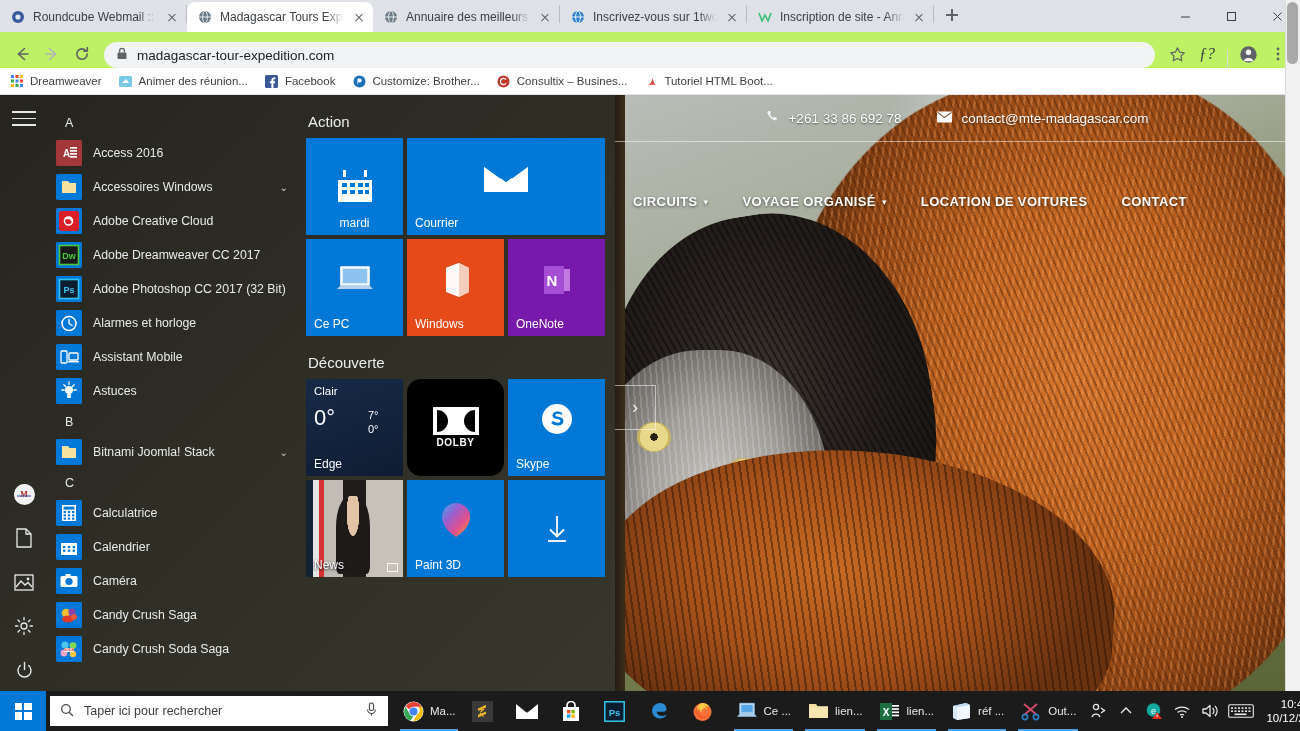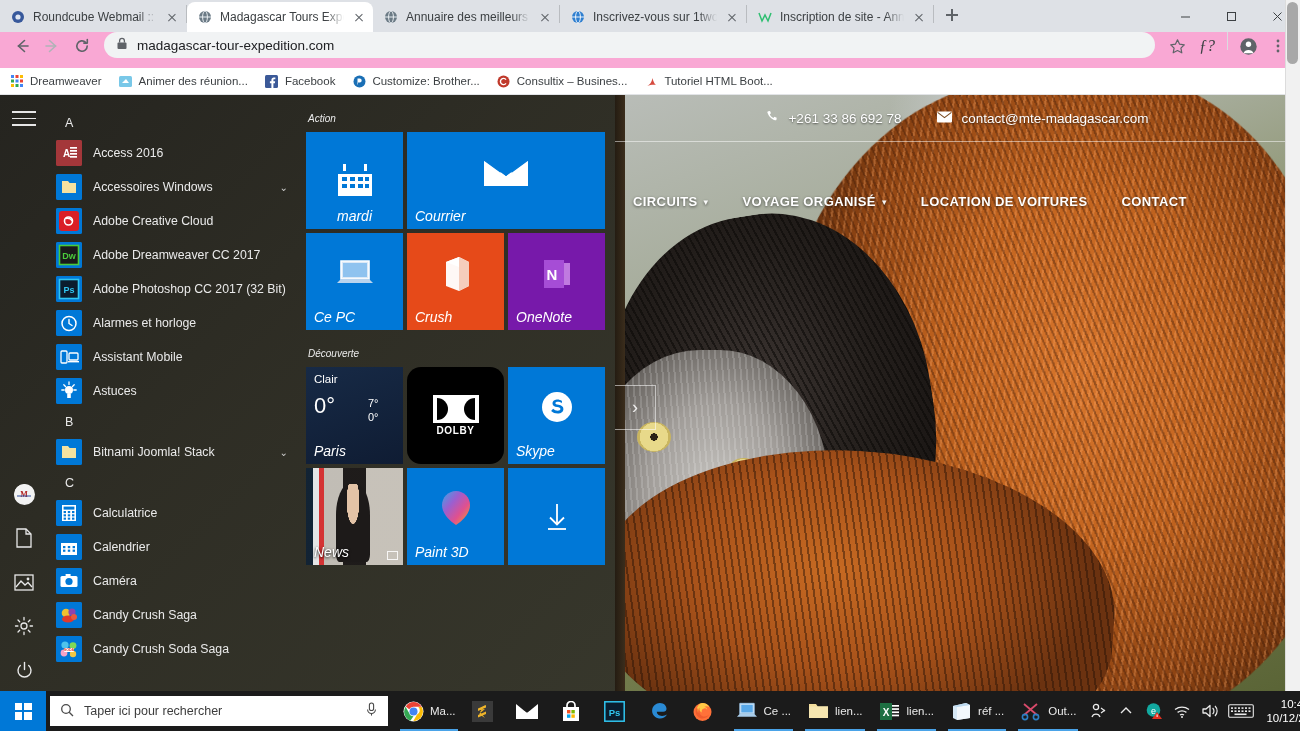--- a/index.html
+++ b/index.html
@@ -34,21 +34,21 @@
   .tab .tclose::after { transform:rotate(-45deg); }
   .tabsep { width:1px; height:18px; background:#b9bcc0; align-self:center; margin-bottom:5px;}
   .newtab { width:28px; height:28px; position:relative; flex:none; margin-left:4px; align-self:center; margin-bottom:2px;}
   .newtab::before, .newtab::after { content:""; position:absolute; background:#5f6368; }
   .newtab::before { left:8px; top:13.3px; width:12px; height:1.6px; }
   .newtab::after { left:13.2px; top:8px; width:1.6px; height:12px; }
   .wincontrols { position:absolute; right:0; top:0; display:flex; height:32px; }
   .wc { width:46px; height:32px; display:flex; align-items:center; justify-content:center; color:#3c4043; }
   .wc svg { display:block; }
 
-  .toolbar { position:relative; height:36px; background:#f9a8d4; display:flex; align-items:flex-start; padding:0 8px; gap:2px;}
+  .toolbar { position:relative; height:36px; background:#bef264; display:flex; align-items:flex-end; padding:0 8px; gap:2px;}
   .navbtn { width:28px; height:28px; display:flex; align-items:center; justify-content:center; color:#5f6368; flex:none;}
   .omnibox {
     flex:1; height:26px; background:#f1f3f4; border-radius:13px; display:flex; align-items:center;
     padding:0 12px; gap:9px; margin:0 6px; font-size:13px; color:#202124;
   }
   .omnibox .urltext { color:#202124; font-size:13.5px; }
   .tbicon { width:28px; height:28px; display:flex; align-items:center; justify-content:center; color:#5f6368; flex:none;}
   .tbsep { width:1px; height:18px; background:#dadce0; margin:0 4px; }
 
   .bookmarks { height:27px; background:#fff; display:flex; align-items:center; padding:0 10px; gap:17px; border-bottom:1px solid #e2e4e7;}
@@ -140,24 +140,24 @@
 
   .applist { position:absolute; left:48px; top:0; width:252px; height:100%; overflow:hidden; padding-top:18px; }
   .group-letter { color:#e8e8e8; font-size:12.5px; padding:3px 0 6px 17px; }
   .approw { display:flex; align-items:center; height:34px; padding-left:8px; gap:11px; }
   .appicon { width:26px; height:26px; flex:none; border-radius:2px; display:flex; align-items:center; justify-content:center;
              font-size:9px; color:#fff; font-weight:bold; overflow:hidden; position:relative;}
   .appname { color:#eaeaea; font-size:12.3px; white-space:nowrap; flex:1; }
   .chev { color:#cfcfcf; font-size:10px; padding-right:12px; }
 
   .tiles { position:absolute; left:300px; top:0; width:315px; height:100%; padding:18px 0 0 6px; overflow:hidden;}
-  .tilegroup-title { color:#ececec; font-size:10px; margin:0 0 8px 2px;font-style:italic; }
+  .tilegroup-title { color:#ececec; font-size:15px; margin:0 0 8px 2px; }
   .tilerow { display:flex; gap:4px; margin-bottom:4px; }
   .tile { position:relative; color:#fff; overflow:hidden; }
-  .tile .tname { position:absolute; left:8px; bottom:5px; font-size:14px;font-style:italic; }
+  .tile .tname { position:absolute; left:8px; bottom:5px; font-size:12px; }
   .tile .tglyph { position:absolute; inset:0; display:flex; align-items:center; justify-content:center; }
   .tile.sm { width:97px; height:97px; }
   .tile.wd { width:198px; height:97px; }
   .spacer { height:14px; }
 
   
   .taskbar { position:absolute; left:0; bottom:0; width:1300px; height:40px; background:#1b1b1b; display:flex; align-items:center; }
   .winbtn { width:46px; height:40px; display:flex; align-items:center; justify-content:center; flex:none; background:#0078d7;}
   .winlogo { width:17px; height:17px; display:grid; grid-template-columns:1fr 1fr; grid-template-rows:1fr 1fr; gap:2px; }
   .winlogo i { background:#fff; display:block; }
@@ -734,21 +734,21 @@
           <span class="tname">Ce PC</span>
         </div>
         <div class="tile sm" style="background:#e64a19;">
           <span class="tglyph" style="transform:translateY(-8px);">
             <svg width="32" height="36" viewBox="0 0 32 36">
                 <path d="M19 1 L6 6 L6 30 L19 35 L29 30 L29 6 Z" fill="#fff" opacity=".96"></path>
                 <path d="M19 1 L19 35 L29 30 L29 6 Z" fill="#f5cdbc"></path>
                 <path d="M6 6 L19 1 L19 11 Z" fill="#ffffff"></path>
               </svg>
           </span>
-          <span class="tname">Crush</span>
+          <span class="tname">Windows</span>
         </div>
         <div class="tile sm" style="background:#7719aa;">
           <span class="tglyph" style="transform:translateY(-8px);">
             <svg width="34" height="32" viewBox="0 0 34 32">
                 <rect x="4" y="2" width="20" height="28" fill="#a64dd6"></rect>
                 <rect x="24" y="5" width="6" height="22" fill="#c07ae0"></rect>
                 <text x="12" y="22" text-anchor="middle" font-size="15" fill="#fff" font-family="Liberation Sans, sans-serif" font-weight="bold">N</text>
               </svg>
           </span>
           <span class="tname">OneNote</span>
@@ -759,21 +759,21 @@
 
       <div class="tilegroup-title">Découverte</div>
 
 
       <div class="tilerow">
         <div class="tile sm" style="background:linear-gradient(160deg,#172a46 0%,#0f1c33 100%);">
           <span style="position:absolute;left:8px;top:6px;font-size:11.5px;">Clair</span>
           <span style="position:absolute;left:8px;top:26px;font-size:22px;">0°</span>
           <span style="position:absolute;left:62px;top:30px;font-size:11px;">7°</span>
           <span style="position:absolute;left:62px;top:44px;font-size:11px;">0°</span>
-          <span class="tname">Paris</span>
+          <span class="tname">Edge</span>
         </div>
         <div class="tile sm" style="background:#000;border-radius:14px;">
           <span class="tglyph" style="flex-direction:column;gap:2px;">
             <svg width="46" height="28" viewBox="0 0 46 28">
                 <rect x="0" y="0" width="46" height="28" fill="#fff"></rect>
                 <path d="M4 3 a11 11 0 0 1 0 22 z" fill="#000"></path>
                 <path d="M42 3 a11 11 0 0 0 0 22 z" fill="#000"></path>
               </svg>
             <span style="font-size:10px;font-weight:bold;letter-spacing:.6px;">DOLBY</span>
           </span>

